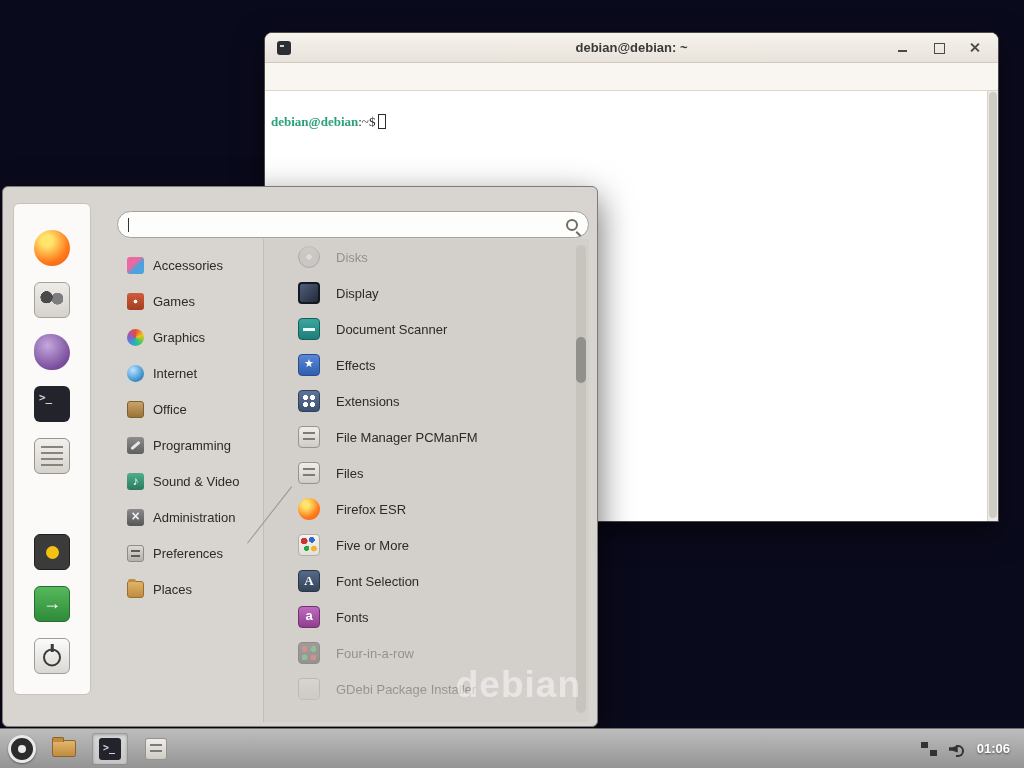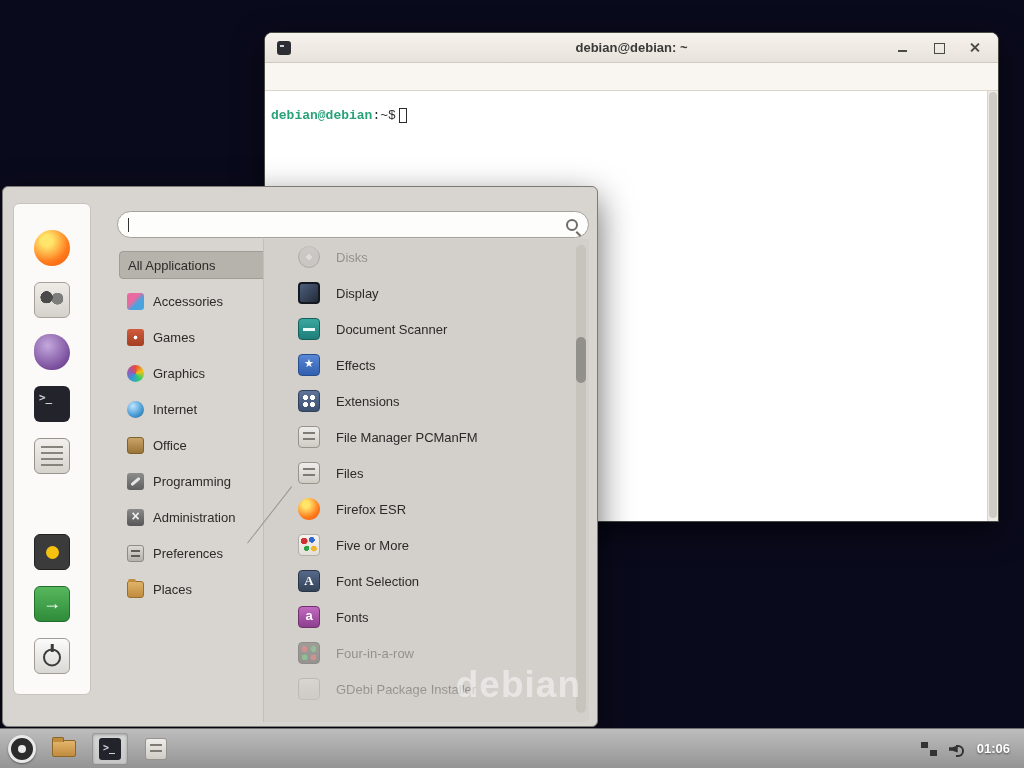--- a/index.html
+++ b/index.html
@@ -19,22 +19,22 @@
   .window-title { position:absolute; left:0; right:0; text-align:center; font-size:13px; font-weight:bold; color:#3a3a38; }
   .window-controls { margin-left:auto; display:flex; align-items:center; gap:22px; padding-right:16px; z-index:2; }
   .wc-btn { width:14px; height:14px; position:relative; cursor:default; }
   .wc-min::before { content:""; position:absolute; left:2px; bottom:3px; width:9px; height:2px; background:#4a4a46; }
   .wc-max::before { content:""; position:absolute; left:2px; top:2px; width:9px; height:9px; border:1.5px solid #4a4a46; }
   .wc-close::before, .wc-close::after { content:""; position:absolute; left:6px; top:1px; width:2px; height:11px; background:#4a4a46; }
   .wc-close::before { transform:rotate(45deg); }
   .wc-close::after { transform:rotate(-45deg); }
   .menubar { height:28px; background:#f9f6f1; border-bottom:1px solid #dbd5cc; display:flex; align-items:center; padding-left:6px; }
   .menubar-item { padding:4px 9px; font-size:13px; color:#2b2b29; cursor:default; }
-  .term-content { position:relative; height:430px; background:#ffffff; padding:17px 6px;
-    font-family:Liberation Mono, monospace; font-size:13px; }
+  .term-content { position:relative; height:430px; background:#ffffff; padding:23px 6px;
+    font-family:Liberation Serif, serif; font-size:13px; }
   .prompt-user { color:#2aa178; font-weight:bold; }
   .prompt-suffix { color:#2b2b2b; }
   .term-cursor { display:inline-block; width:8px; height:15px; border:1px solid #2b2b2b; vertical-align:text-bottom; margin-left:3px; }
   .term-scrollbar { position:absolute; right:0; top:58px; width:11px; height:430px; background:#edeae5; border-left:1px solid #d8d2c9; }
   .term-scroll-thumb { position:absolute; left:1px; right:1px; top:1px; height:426px; background:#cfccc5; border-radius:4px; }
 
   
   .menu-panel { position:absolute; left:2px; top:186px; width:596px; height:541px;
     background:#d8d4cf; border:1px solid #7e7b76; border-radius:6px;
     box-shadow:0 12px 34px rgba(0,0,0,.6); z-index:20; }
@@ -258,24 +258,20 @@
     </div>
 
     <div class="search-bar">
       <span class="search-caret"></span>
       <input class="search-input" type="text" placeholder="" style="">
       <span class="search-icon"></span>
     </div>
 
     <div class="categories">
 
-    <div class="cat-item selected">
-
-          <span class="cat-label">All Applications</span>
-        </div>
         <div class="cat-item">
           <span class="ic ic-accessories"></span>
           <span class="cat-label">Accessories</span>
         </div>
         <div class="cat-item">
           <span class="ic ic-games"></span>
           <span class="cat-label">Games</span>
         </div>
         <div class="cat-item">
           <span class="ic ic-graphics"></span>
@@ -285,20 +281,24 @@
           <span class="ic ic-internet"></span>
           <span class="cat-label">Internet</span>
         </div>
         <div class="cat-item">
           <span class="ic ic-office"></span>
           <span class="cat-label">Office</span>
         </div>
         <div class="cat-item">
           <span class="ic ic-programming"></span>
           <span class="cat-label">Programming</span>
+        </div>
+        <div class="cat-item">
+          <span class="ic ic-sound-video"></span>
+          <span class="cat-label">Sound &amp; Video</span>
         </div>
         <div class="cat-item">
           <span class="ic ic-administration"></span>
           <span class="cat-label">Administration</span>
         </div>
         <div class="cat-item">
           <span class="ic ic-preferences"></span>
           <span class="cat-label">Preferences</span>
         </div>
         <div class="cat-item">

